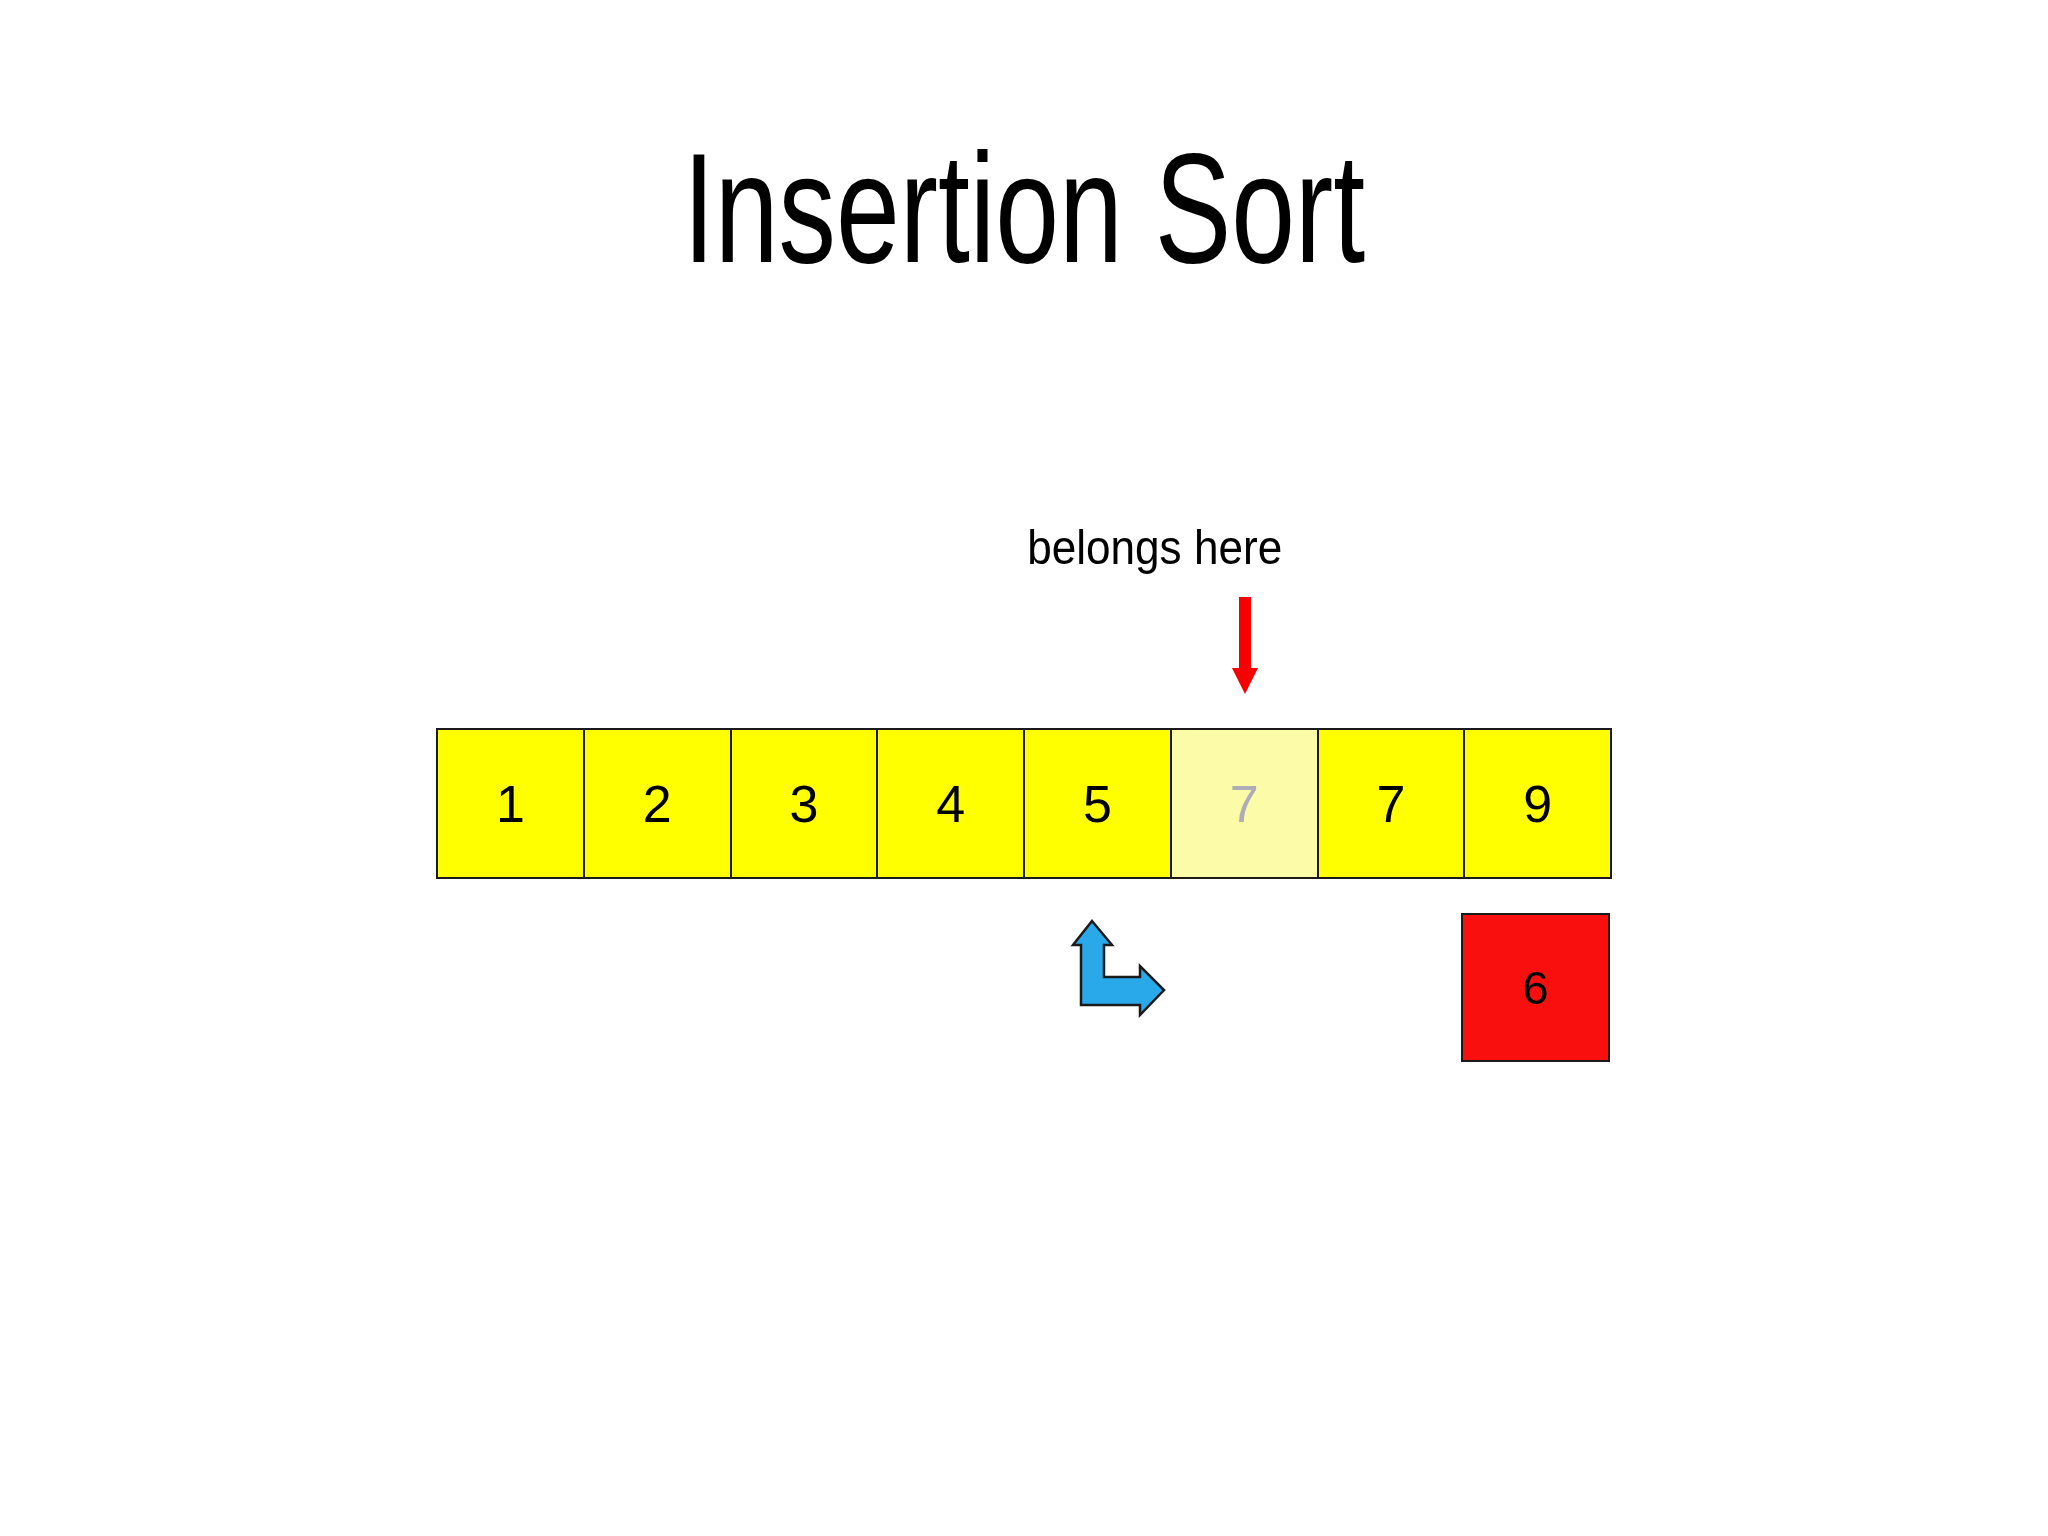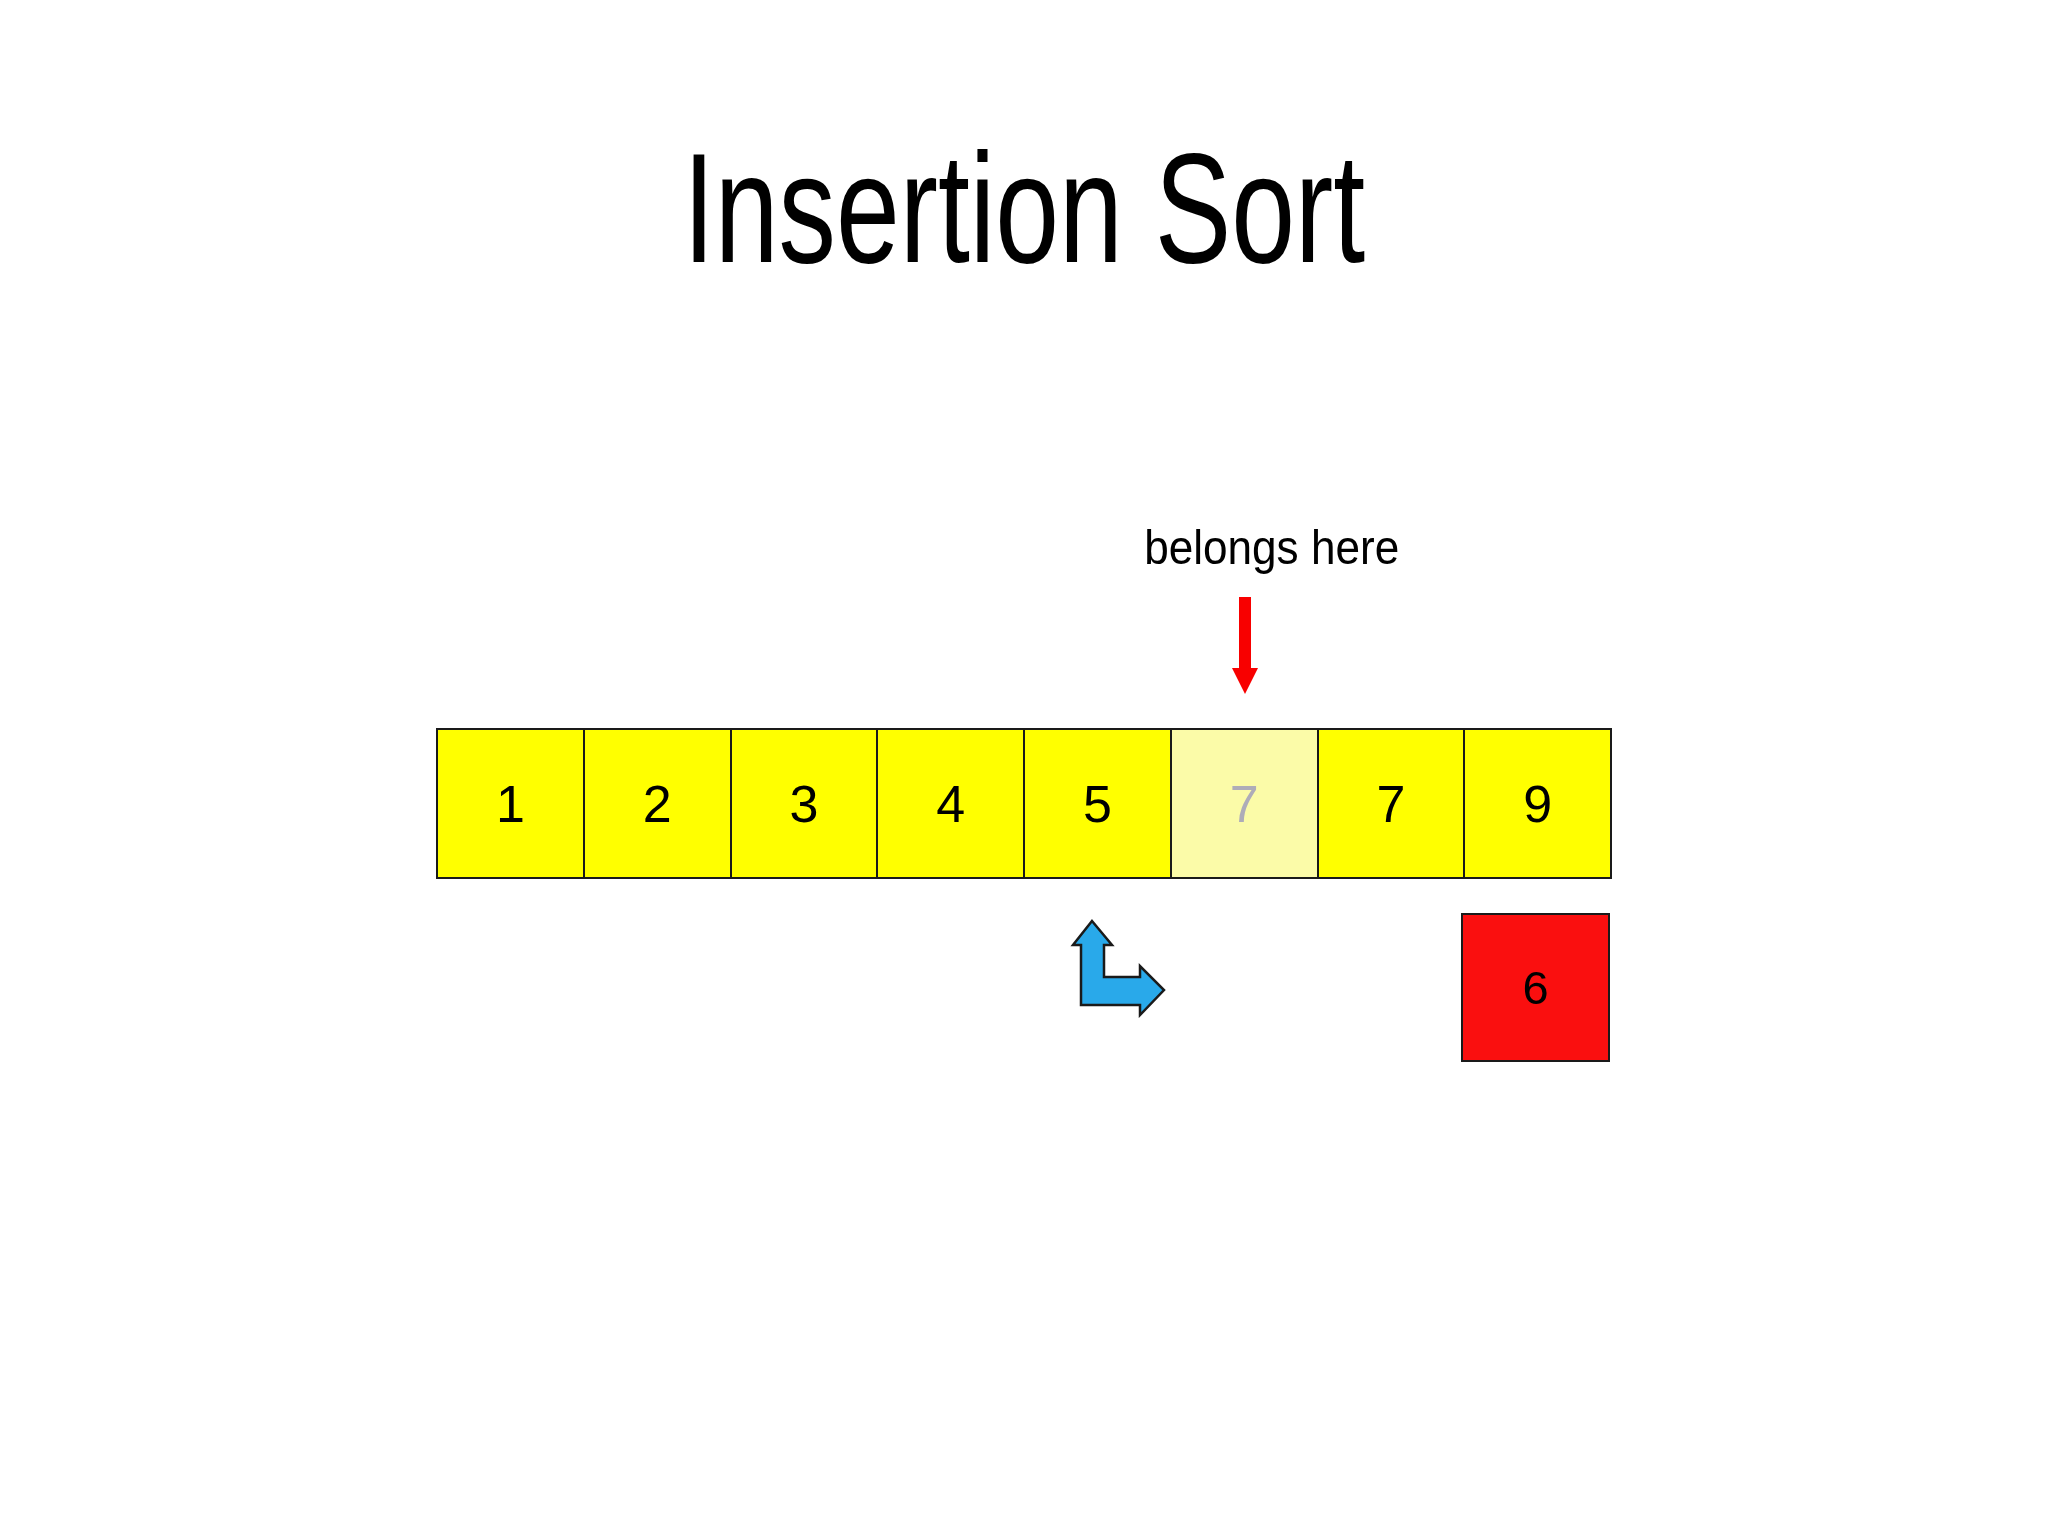--- a/index.html
+++ b/index.html
@@ -19,21 +19,21 @@
   .slide{position:relative;width:2048px;height:1116px;background:var(--background);overflow:hidden;padding-left:29px;}
 
   .title{
     position:absolute;top:116px;left:0;width:2048px;
     text-align:center;font-size:155px;line-height:1.2;font-weight:400;
     transform:scaleX(0.74);transform-origin:center top;
     white-space:nowrap;
   }
 
   .annotation{
-    position:absolute;font-size:49px;line-height:1.2;text-align:right;
+    position:absolute;font-size:49px;line-height:1.2;text-align:left;
     white-space:nowrap;
   }
   .annotation .squeeze{display:inline-block;transform:scaleX(0.90);transform-origin:center;}
   .belongs-here{top:518px;left:1013px;width:400px;}
   .compare{top:1029px;left:868px;width:300px;}
 
   .down-arrow{position:absolute;left:1228px;top:594px;width:34px;height:102px;}
   .bent-arrow{position:absolute;left:1070px;top:919px;width:96px;height:99px;}
 
   .array{

